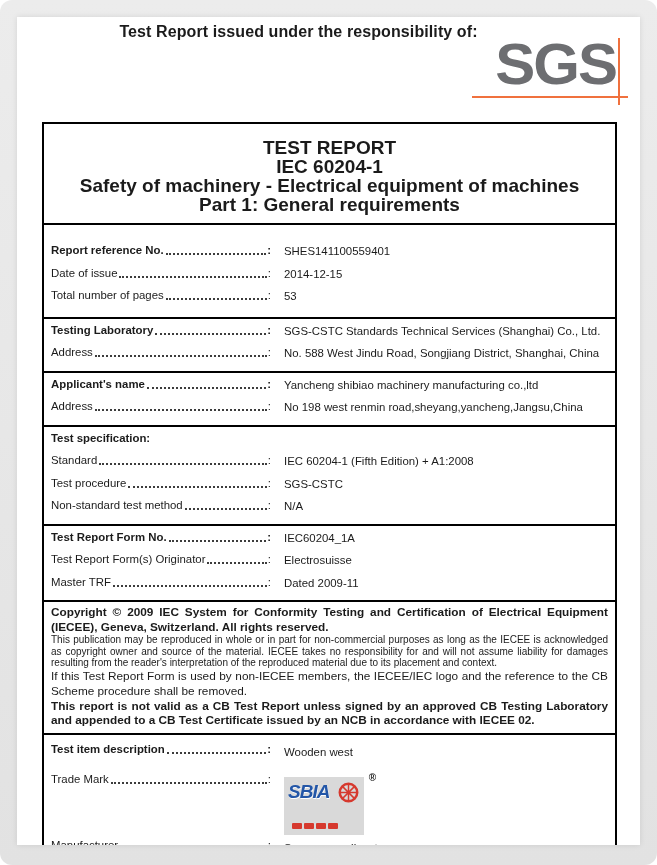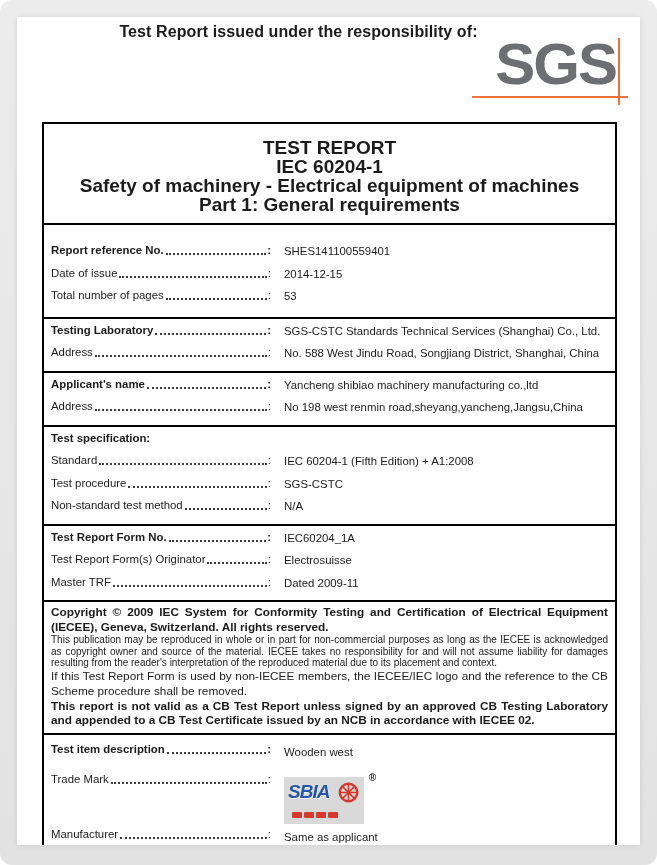--- a/index.html
+++ b/index.html
@@ -56,21 +56,21 @@
   .row.tm-row {min-height:56px;}
   
   .section.cp-sec {padding:3px 7px 5px;}
   .cp {text-align:justify;}
   .cp.bold {font-weight:bold; font-size:11.8px; line-height:14.5px;}
   .cp.small {font-size:10px; line-height:11.6px;}
   .cp.normal {font-size:11.8px; line-height:15px;}
   
   .tm-wrap {position:relative; display:inline-block; margin-top:2px;}
   .tm-box {
-    position:relative; display:inline-block; width:80px; height:47px;
+    position:relative; display:inline-block; width:80px; height:58px;
     background:#d9d9d9; vertical-align:top;
   }
   .tm-text {
     position:absolute; left:4px; top:5px;
     font-style:italic; font-weight:bold; font-size:19px; line-height:1;
     color:#2356a7; letter-spacing:-1px;
     text-shadow:0.5px 0.5px 0 #fff;
   }
   .tm-wheel {position:absolute; right:5px; top:5px;}
   .tm-sub {position:absolute; left:8px; bottom:6px; display:flex; gap:2px;}

